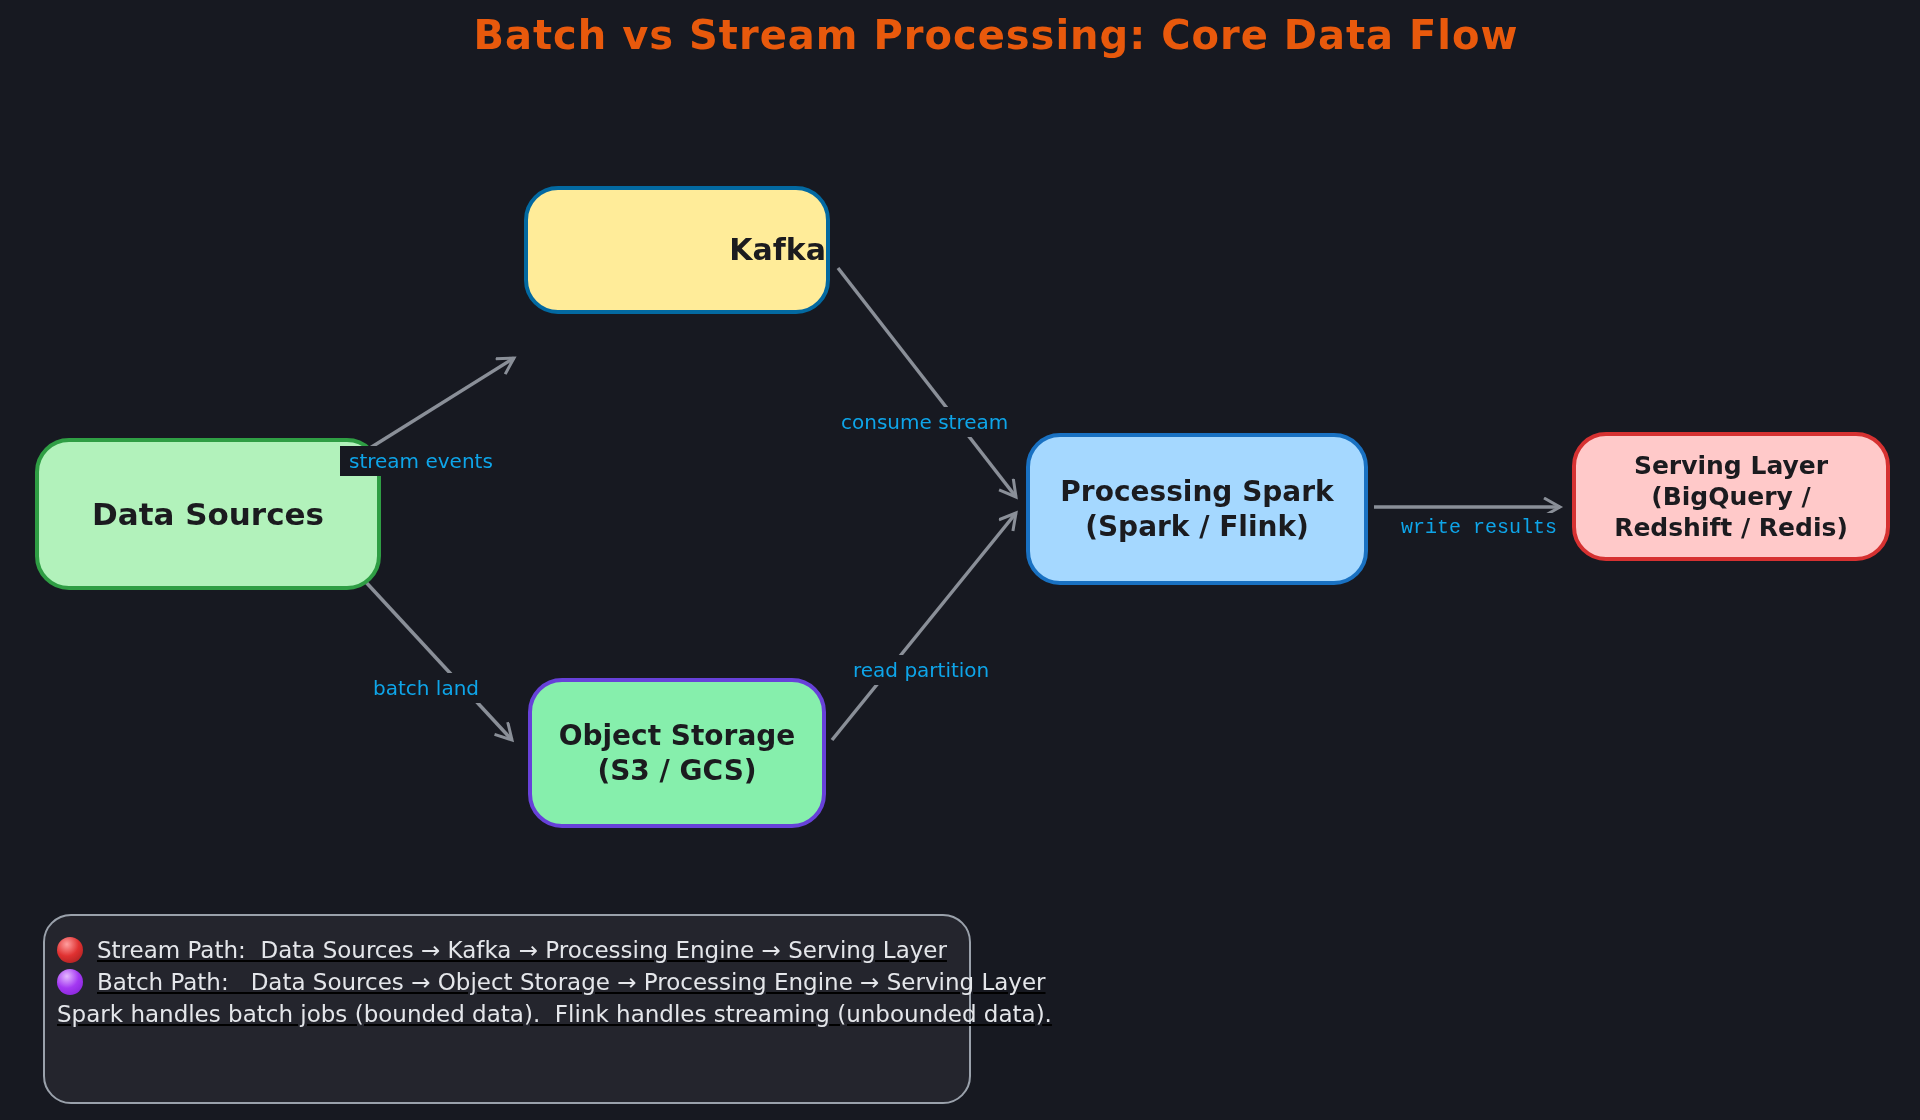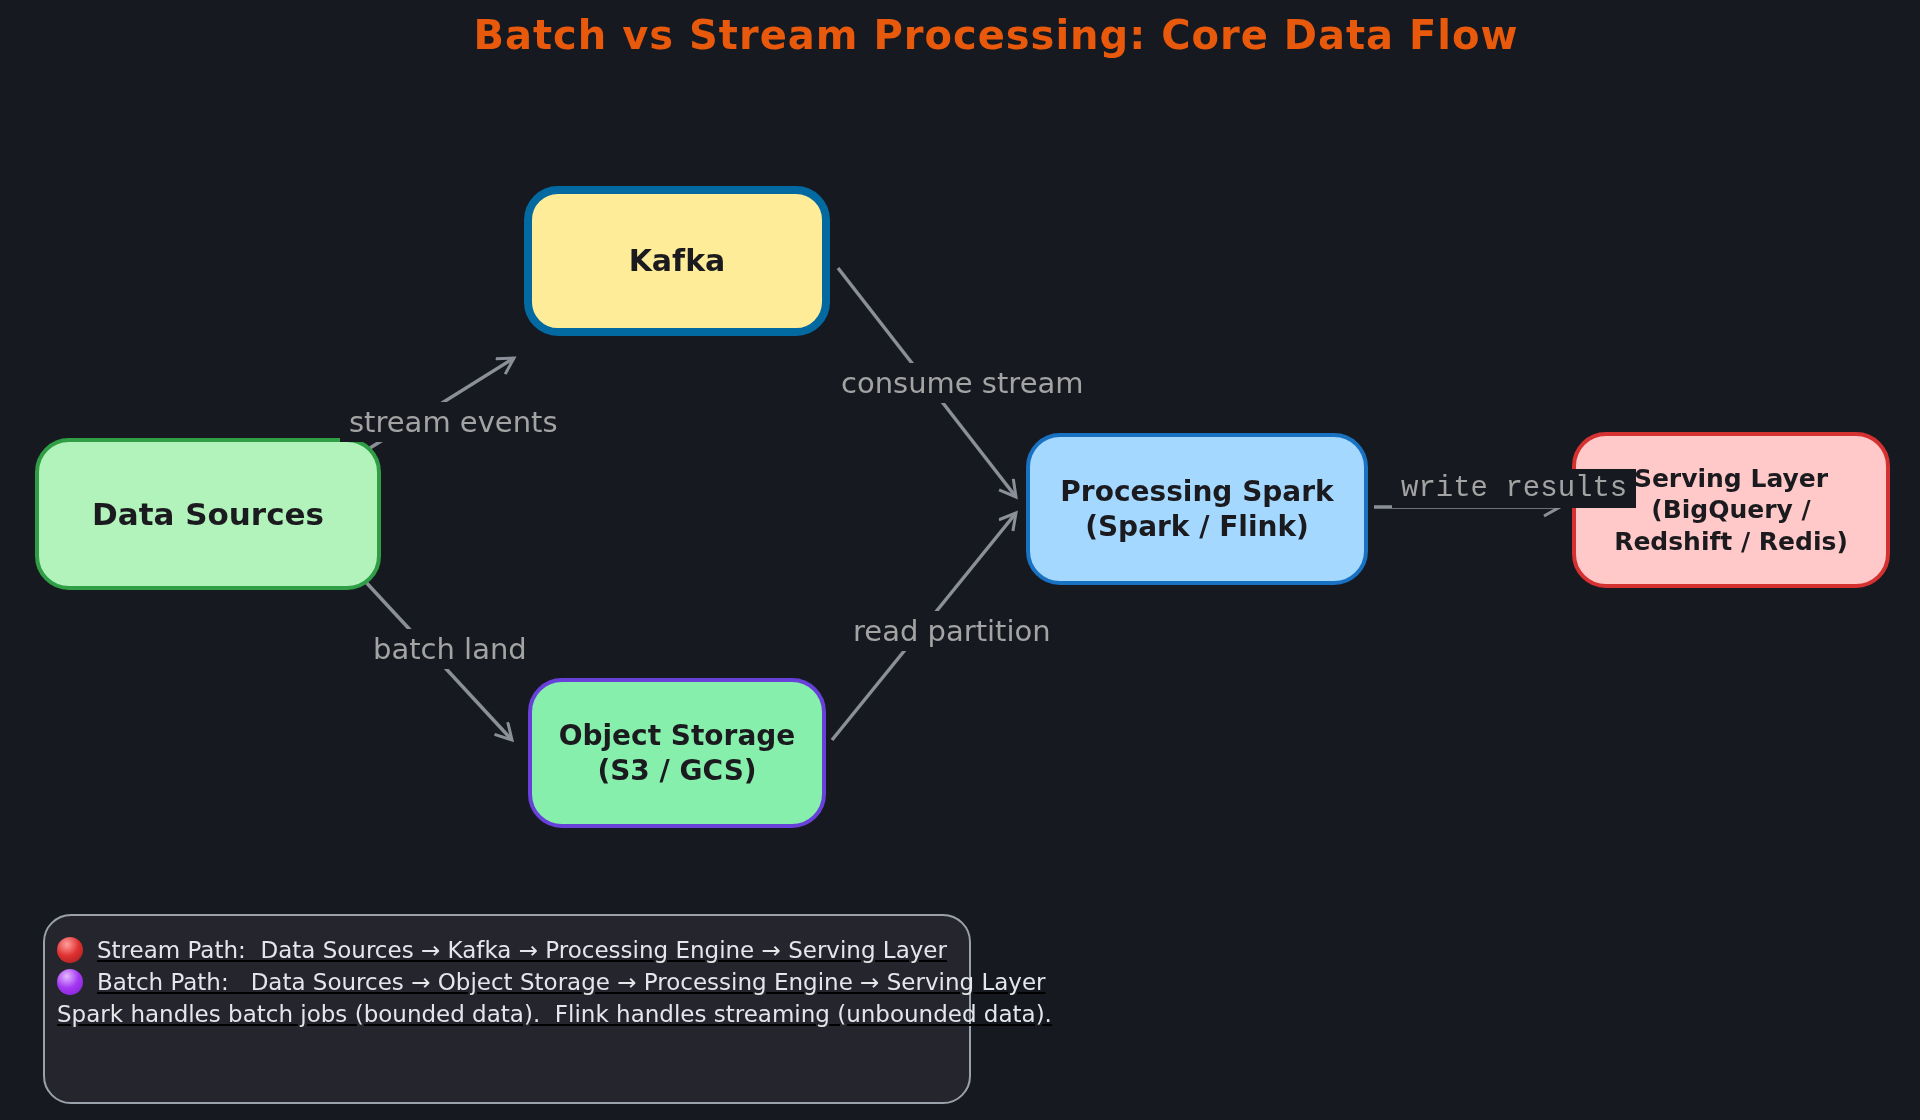--- a/index.html
+++ b/index.html
@@ -31,33 +31,34 @@
     display: flex; flex-direction: column;
     align-items: center; justify-content: center;
     border-radius: 34px;
     color: #1b1b1f;
     font-weight: bold;
     text-align: center;
     line-height: 1.25;
     box-sizing: border-box;
   }
   .n-data-sources      { left: 35px;   top: 438px; width: 346px; height: 152px; background:#b2f2bb; border: 4px solid #2f9e44; font-size: 31px; }
-  .n-kafka             { left: 524px;  top: 186px; width: 306px; height: 150px; background:#ffec99; border: 8px solid #0369a1; font-size: 30px; }
+  .n-kafka             { left: 524px;  top: 186px; width: 306px; height: 128px; background:#ffec99; border: 4px solid #0369a1; font-size: 30px; align-items: flex-end; }
   .n-object-storage    { left: 528px;  top: 678px; width: 298px; height: 150px; background:#86efac; border: 4px solid #6741d9; font-size: 28px; }
   .n-processing-engine { left: 1026px; top: 433px; width: 342px; height: 152px; background:#a5d8ff; border: 4px solid #1971c2; font-size: 28px; }
-  .n-serving-layer     { left: 1572px; top: 432px; width: 318px; height: 156px; background:#ffc9c9; border: 4px solid #d63131; font-size: 25px; }
+  .n-serving-layer     { left: 1572px; top: 432px; width: 318px; height: 129px; background:#ffc9c9; border: 4px solid #d63131; font-size: 25px; }
   .n-serving-layer .nsub { max-width: 282px; }
 
   .elabel {
     position: absolute;
-    color: #a3a3a3;
-    font-size: 29px;
+    color: #0ea5e9;
+    font-size: 20px;
     background: #171921;
     padding: 3px 9px;
     white-space: nowrap;
+    margin-top: 44px;
   }
   .el-stream-events  { left: 340px;  top: 402px; }
   .el-batch-land     { left: 364px;  top: 629px; }
   .el-consume-stream { left: 832px;  top: 363px; }
   .el-read-partition { left: 844px;  top: 611px; }
   .el-write-results  { left: 1392px; top: 469px; font-family: Liberation Mono, monospace; }
 
   .legend {
     position: absolute;
     left: 43px; top: 914px;

